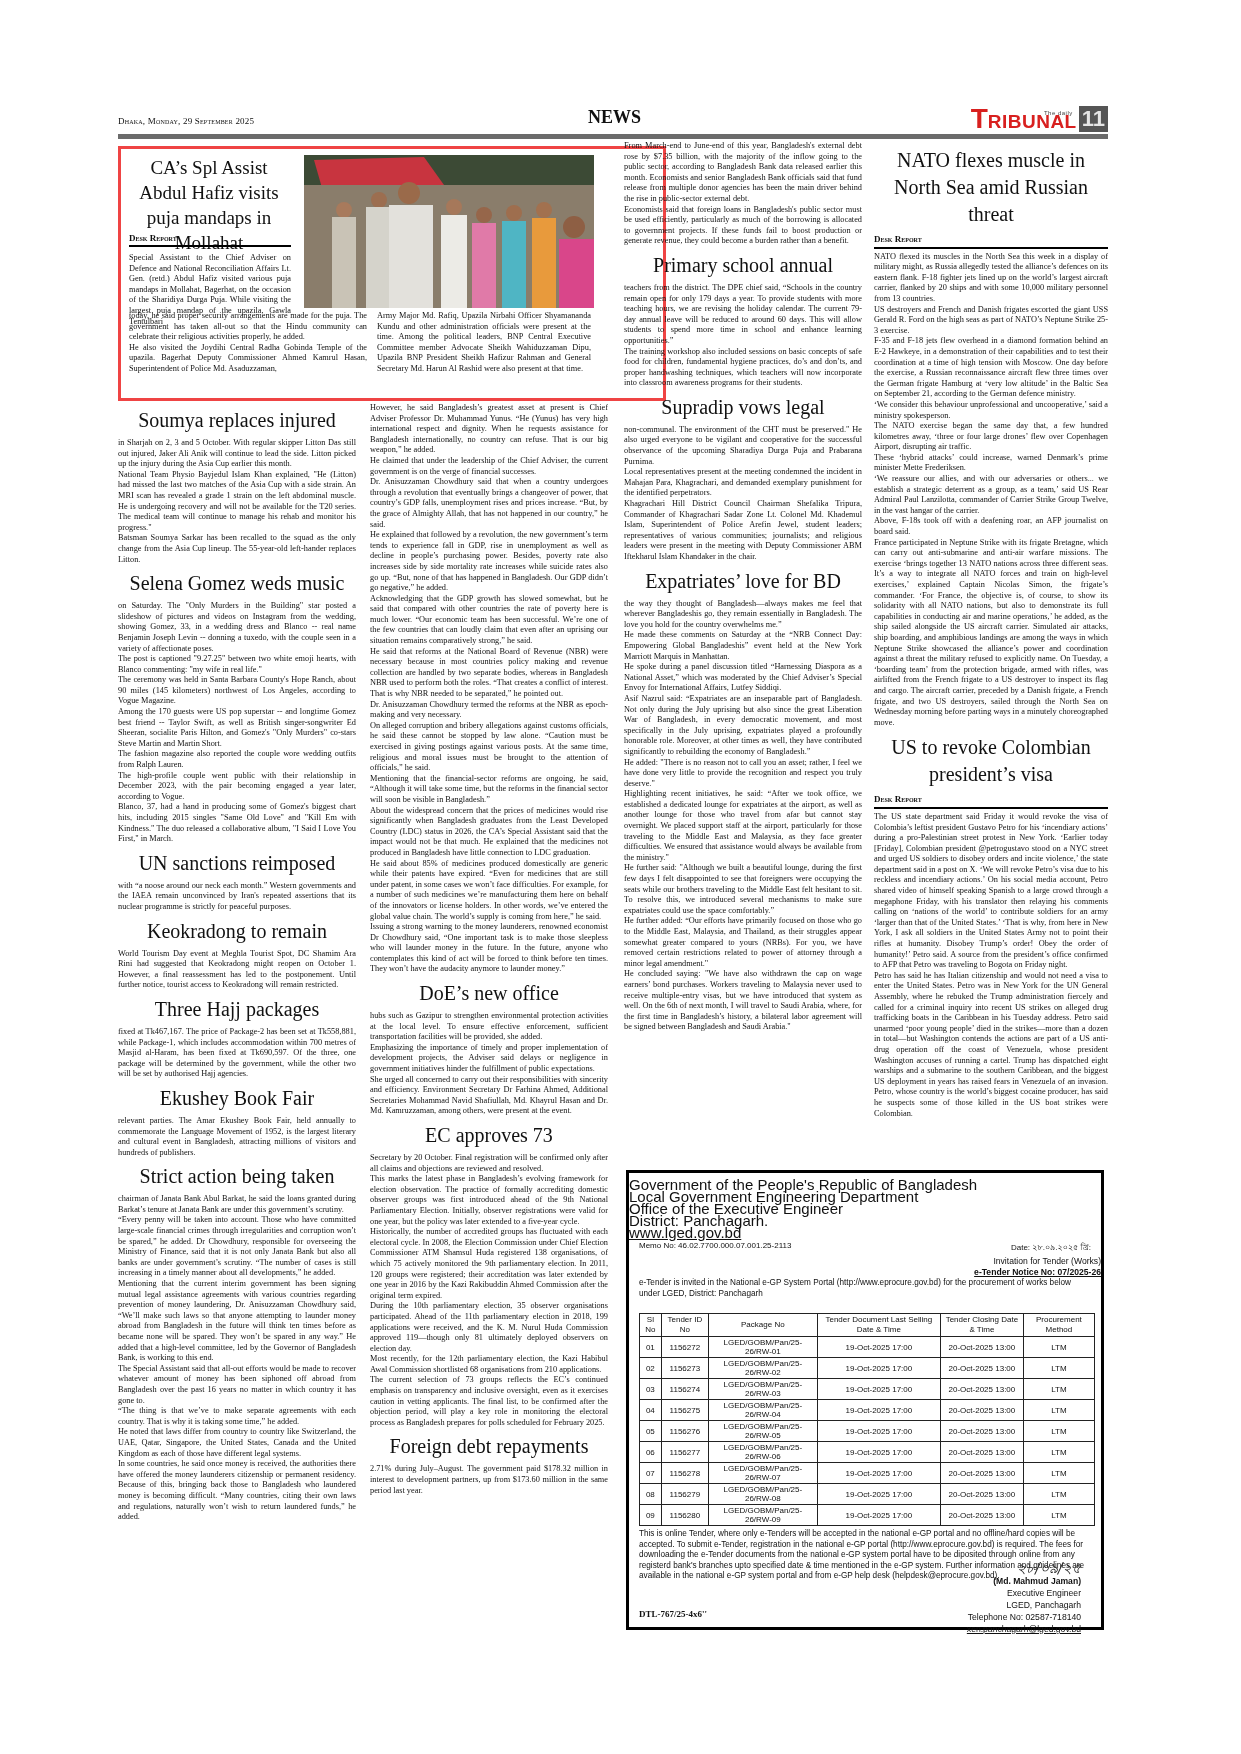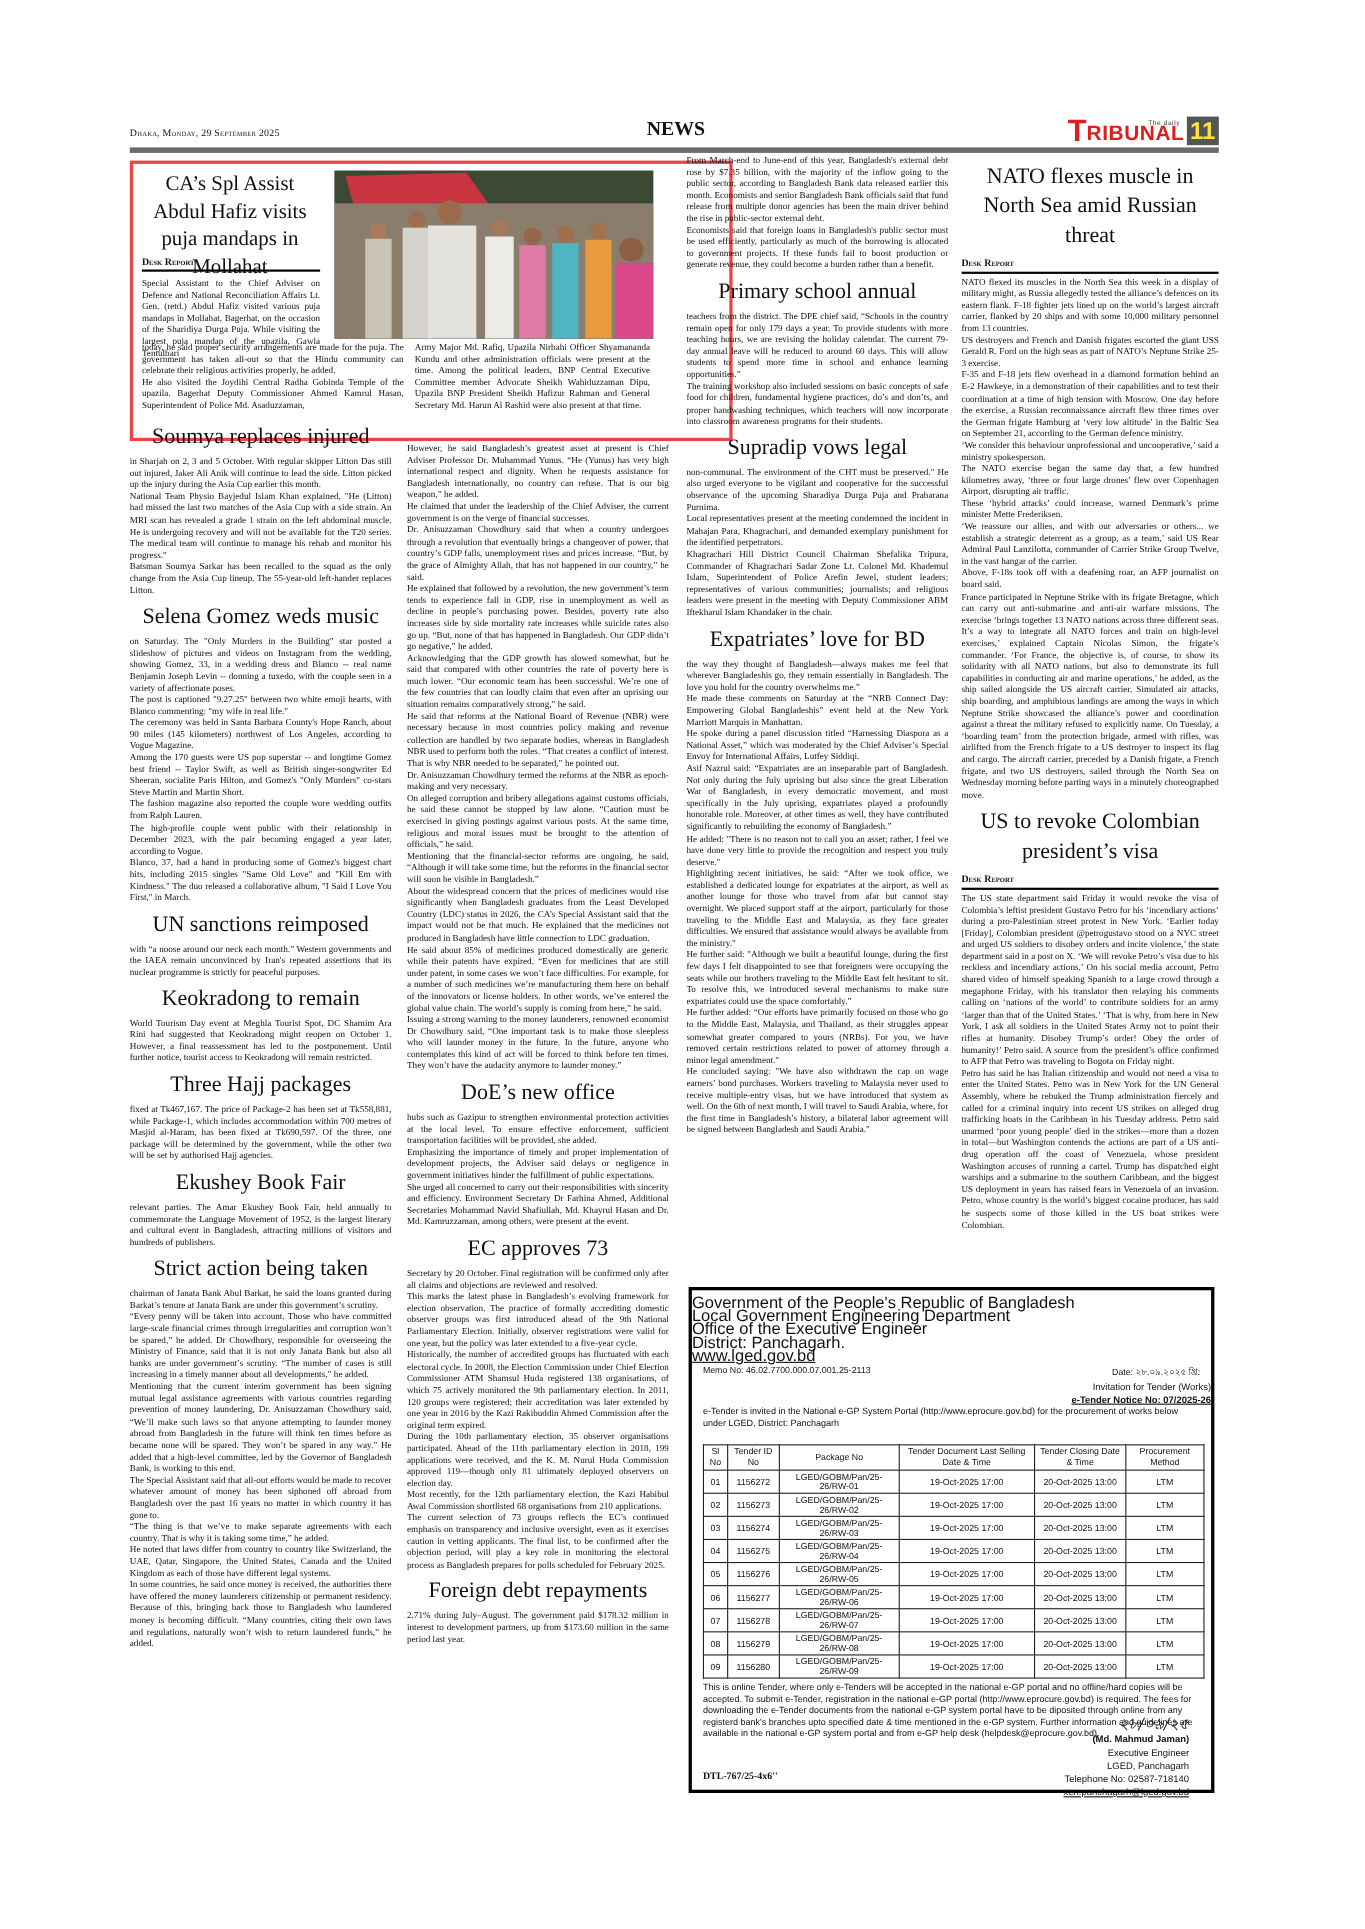--- a/index.html
+++ b/index.html
@@ -4,21 +4,21 @@
 <style>
 *{box-sizing:border-box;margin:0;padding:0}
 body{width:1241px;height:1754px;background:#fff;font-family:"Liberation Serif","DejaVu Serif",serif;color:#111;position:relative;overflow:hidden}
 .masthead{position:absolute;left:118px;top:104px;width:990px;height:28px}
 .dateline{position:absolute;left:0;top:12px;font-size:9px;font-variant:small-caps;letter-spacing:0.2px}
 .section{position:absolute;left:470px;top:3px;font-size:18px;font-weight:bold;font-family:"Liberation Serif",serif}
 .logo{position:absolute;right:0;top:0;height:28px;display:flex;align-items:flex-end}
 .logo-t{color:#d8201f;font-family:"Liberation Sans",sans-serif;font-weight:900;font-size:28px;line-height:26px}
 .logo-rest{color:#d8201f;font-family:"Liberation Sans",sans-serif;font-weight:900;font-size:19px;line-height:20px;letter-spacing:0.5px;position:relative}
 .logo-daily{position:absolute;right:4px;top:-9px;font-size:6px;color:#444;font-weight:normal;font-family:"Liberation Sans",sans-serif}
-.pagenum{background:#555;color:#fde047;font-weight:bold;font-size:22px;line-height:26px;padding:0 3px;margin-left:2px;font-family:"Liberation Sans",sans-serif}
+.pagenum{background:#555;color:#e5e5e5;font-weight:bold;font-size:22px;line-height:26px;padding:0 3px;margin-left:2px;font-family:"Liberation Sans",sans-serif}
 .rule{position:absolute;left:118px;top:134px;width:990px;height:5px;background:#6b6b6b}
 .col{position:absolute;font-size:8.3px;line-height:10.6px;text-align:justify}
 .col p{margin:0}
 .hl{text-align:center;font-size:20px;line-height:24px;font-weight:normal;margin:6px 0 6px}
 .hl.big{font-size:20px;line-height:27px}
 .byline{font-size:9px;font-weight:bold;font-variant:small-caps;border-bottom:2px solid #000;padding-bottom:2px;margin:2px 0 3px}
 .featurebox{position:absolute;left:118px;top:146px;width:548px;height:255px;border:3px solid #ef4444}
 .feat-hl{position:absolute;left:8px;top:6px;width:160px;text-align:center;font-size:19px;line-height:25px}
 .feat-by{position:absolute;left:8px;top:84px;width:162px;font-size:9px;font-weight:bold;font-variant:small-caps;border-bottom:2px solid #000;padding-bottom:2px}
 .feat-lead{position:absolute;left:8px;top:104px;width:162px;font-size:8.3px;line-height:10.6px;text-align:justify}
@@ -87,21 +87,21 @@
   </div>
   <div class="feat-c1">
     <p>today, he said proper security arrangements are made for the puja. The government has taken all-out so that the Hindu community can celebrate their religious activities properly, he added.</p>
     <p>He also visited the Joydihi Central Radha Gobinda Temple of the upazila. Bagerhat Deputy Commissioner Ahmed Kamrul Hasan, Superintendent of Police Md. Asaduzzaman,</p>
   </div>
   <div class="feat-c2">
     <p>Army Major Md. Rafiq, Upazila Nirbahi Officer Shyamananda Kundu and other administration officials were present at the time. Among the political leaders, BNP Central Executive Committee member Advocate Sheikh Wahiduzzaman Dipu, Upazila BNP President Sheikh Hafizur Rahman and General Secretary Md. Harun Al Rashid were also present at that time.</p>
   </div>
 </div>
 
-<div class="col" id="col1" style="left:118px;top:379px;width:238px;height:1250px;overflow:hidden">
+<div class="col" id="col1" style="left:118px;top:402px;width:238px;height:1250px;overflow:hidden">
     <div>
       <div class="hl">Soumya replaces injured</div>
       <p>in Sharjah on 2, 3 and 5 October. With regular skipper Litton Das still out injured, Jaker Ali Anik will continue to lead the side. Litton picked up the injury during the Asia Cup earlier this month.</p>
       <p>National Team Physio Bayjedul Islam Khan explained, "He (Litton) had missed the last two matches of the Asia Cup with a side strain. An MRI scan has revealed a grade 1 strain on the left abdominal muscle. He is undergoing recovery and will not be available for the T20 series. The medical team will continue to manage his rehab and monitor his progress."</p>
       <p>Batsman Soumya Sarkar has been recalled to the squad as the only change from the Asia Cup lineup. The 55-year-old left-hander replaces Litton.</p>
     </div>
     <div>
       <div class="hl">Selena Gomez weds music</div>
       <p>on Saturday. The "Only Murders in the Building" star posted a slideshow of pictures and videos on Instagram from the wedding, showing Gomez, 33, in a wedding dress and Blanco -- real name Benjamin Joseph Levin -- donning a tuxedo, with the couple seen in a variety of affectionate poses.</p>
       <p>The post is captioned "9.27.25" between two white emoji hearts, with Blanco commenting: "my wife in real life."</p>

